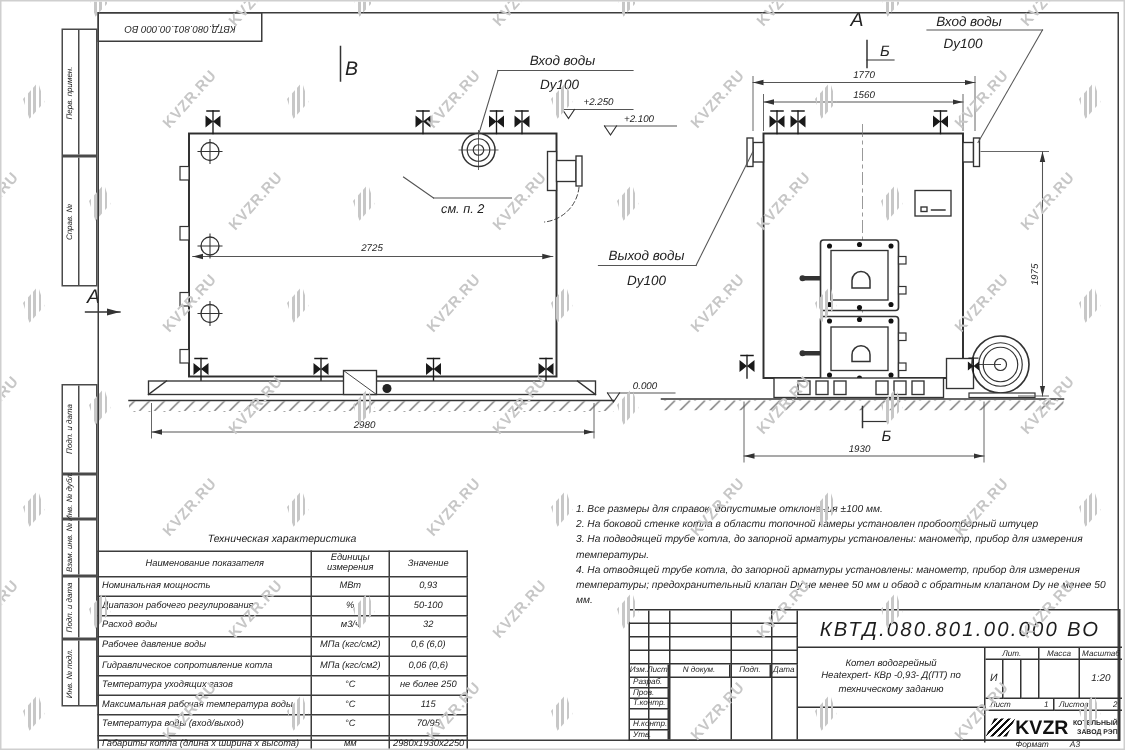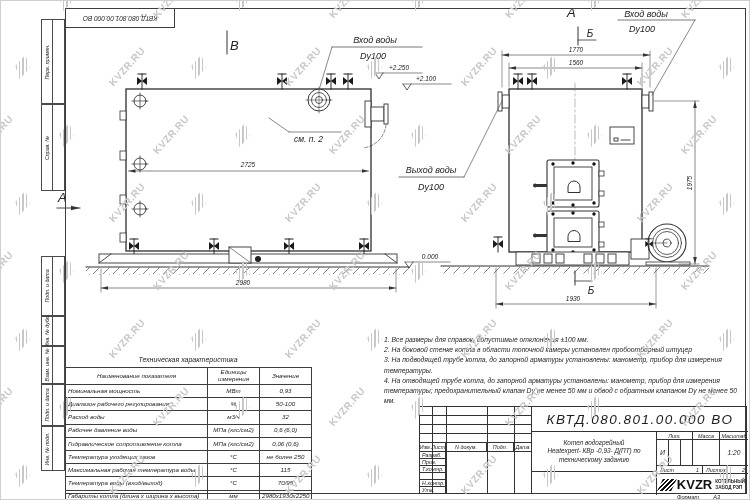--- a/index.html
+++ b/index.html
@@ -429,21 +429,21 @@
 
     <div class="cell" style="left:237px;top:59px;width:46px;height:8px;justify-content:space-between;padding:0 3px;">
       <span>Лист</span>
         <span>1</span>
     </div>
     <div class="cell" style="left:283px;top:59px;width:45px;height:8px;justify-content:space-between;padding:0 3px;border-right:none;">
       <span>Листов</span>
         <span>2</span>
     </div>
 
-    <div class="logo-cell" style="left:237px;top:67px;width:91px;height:21px;">
+    <div class="logo-cell" style="left:237px;top:67px;width:91px;height:21px;text-align:right;">
       <span class="logo-mark"></span>
       <span class="logo-word">KVZR</span>
       <span class="logo-sub">
         <span>КОТЕЛЬНЫЙ</span><br>
         <span>ЗАВОД РЭП</span>
       </span>
     </div>
   </div>
 
   <div class="format">

